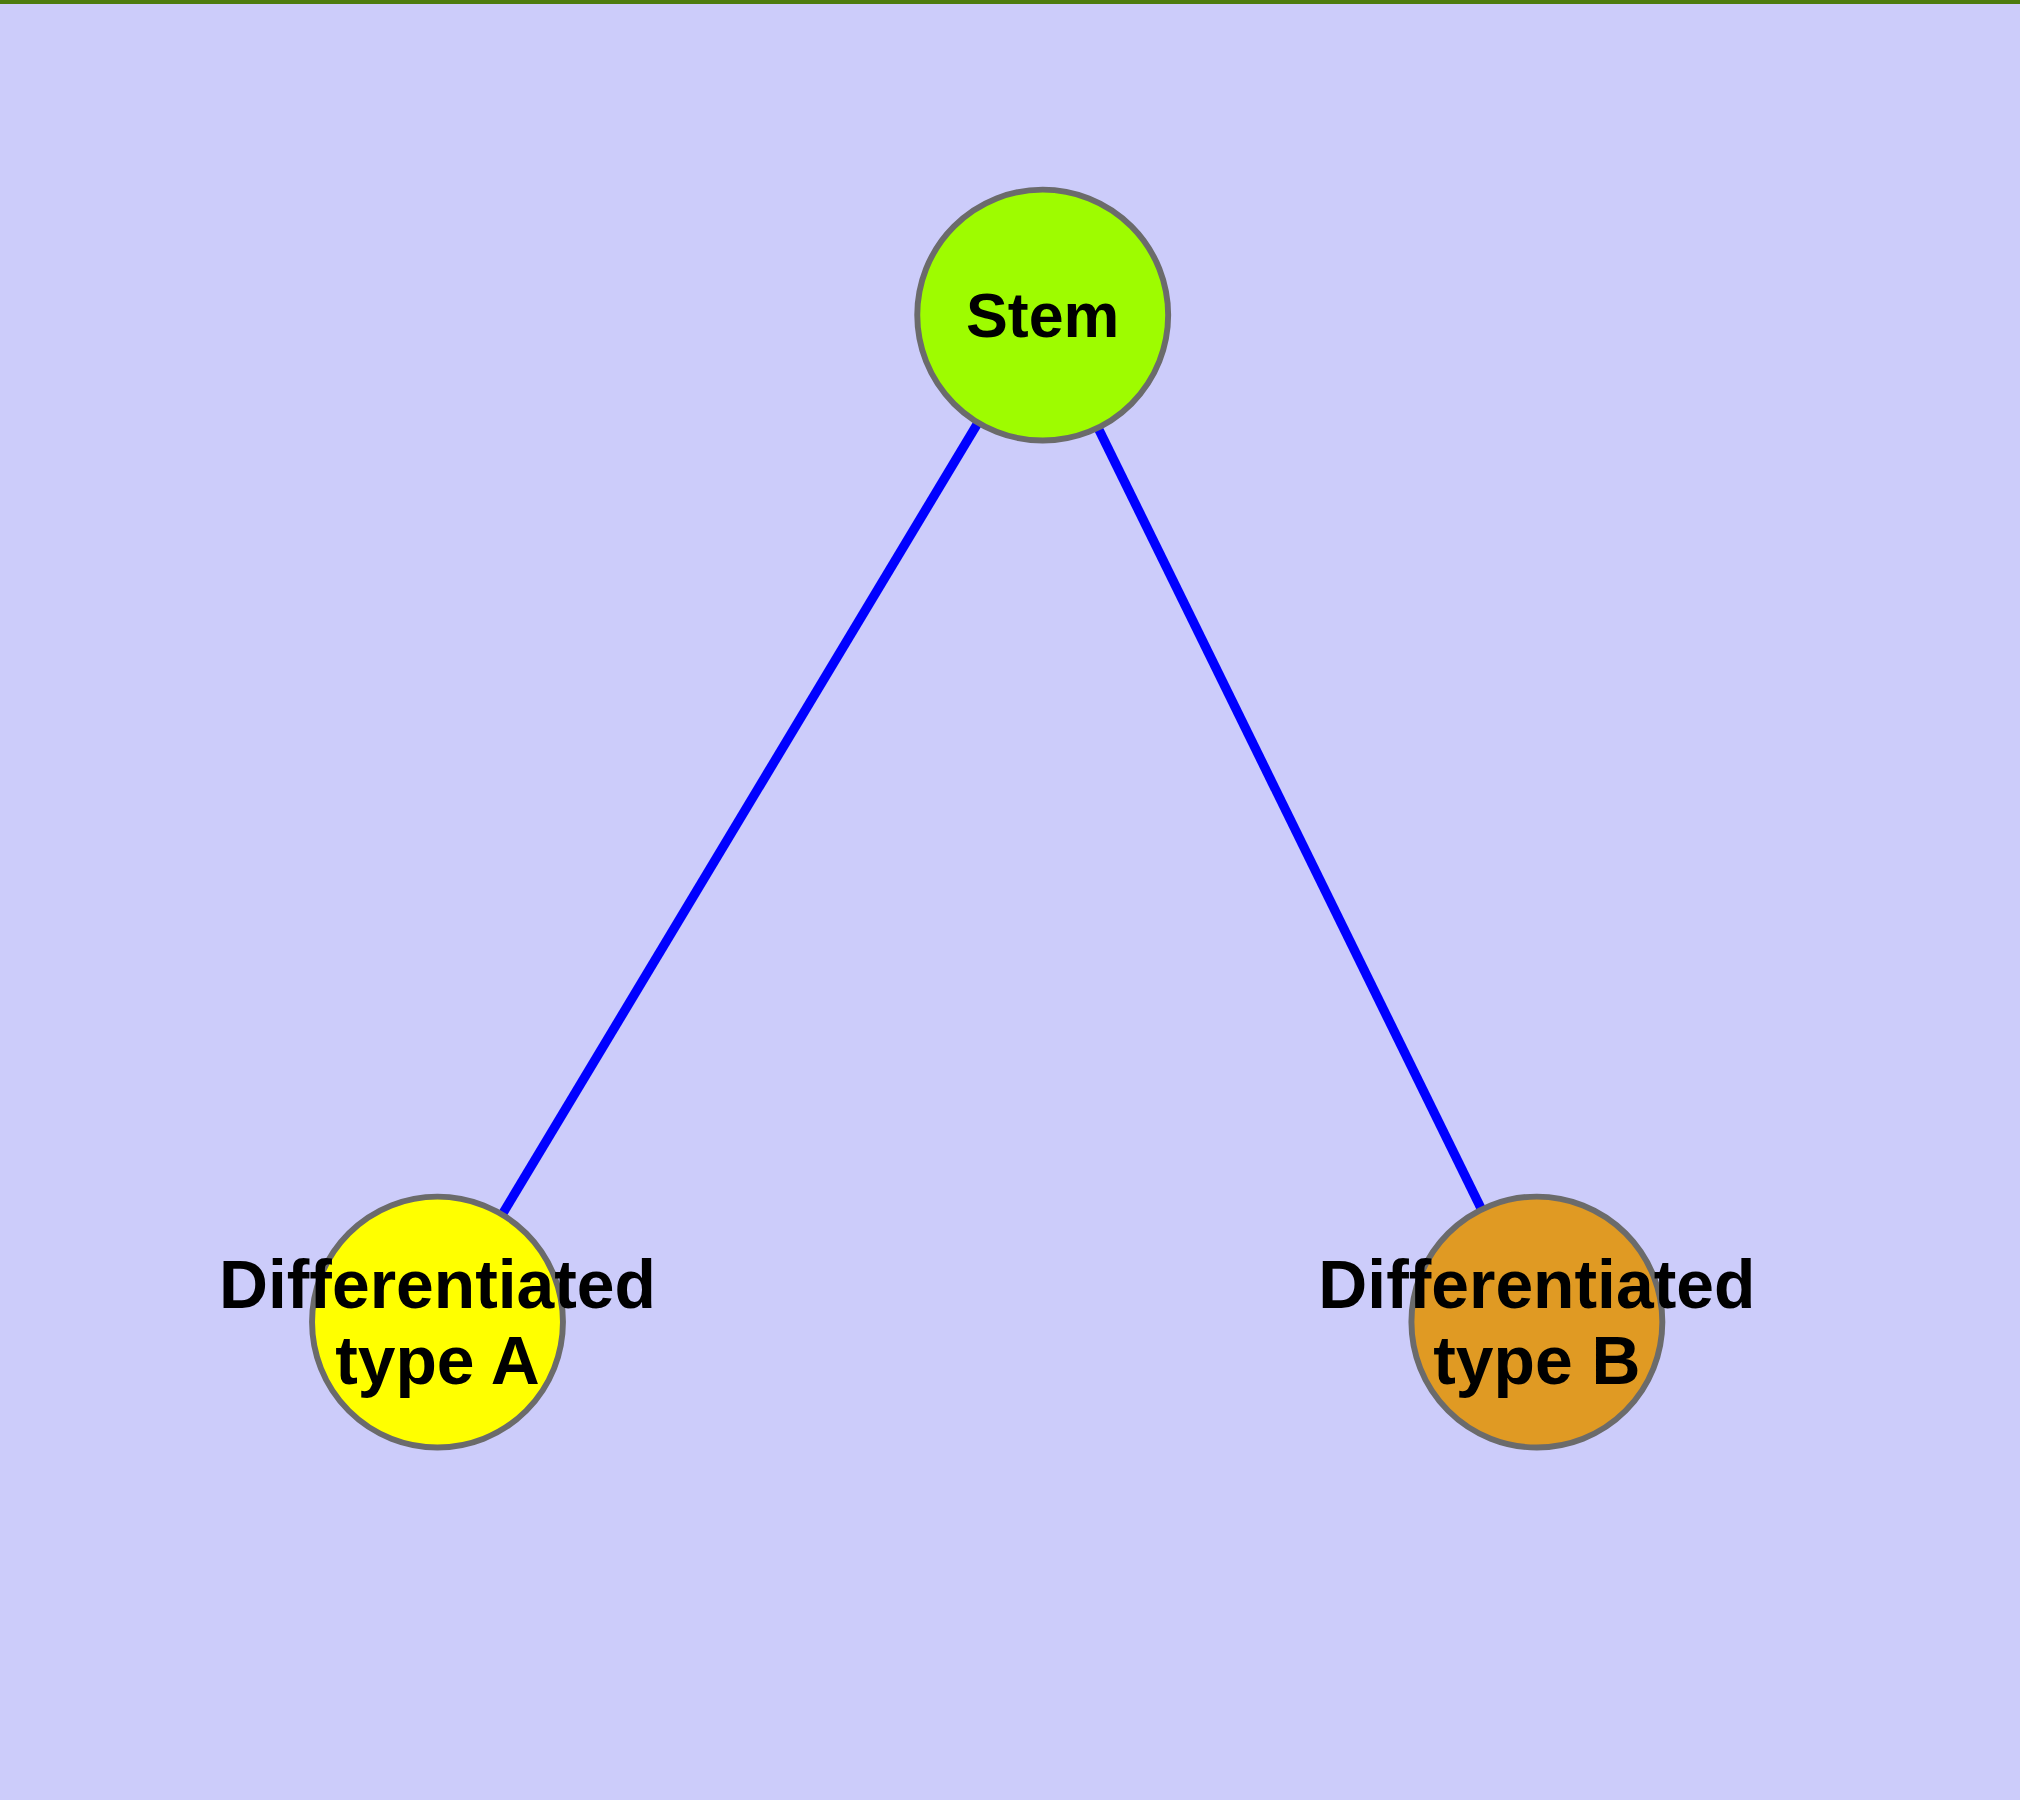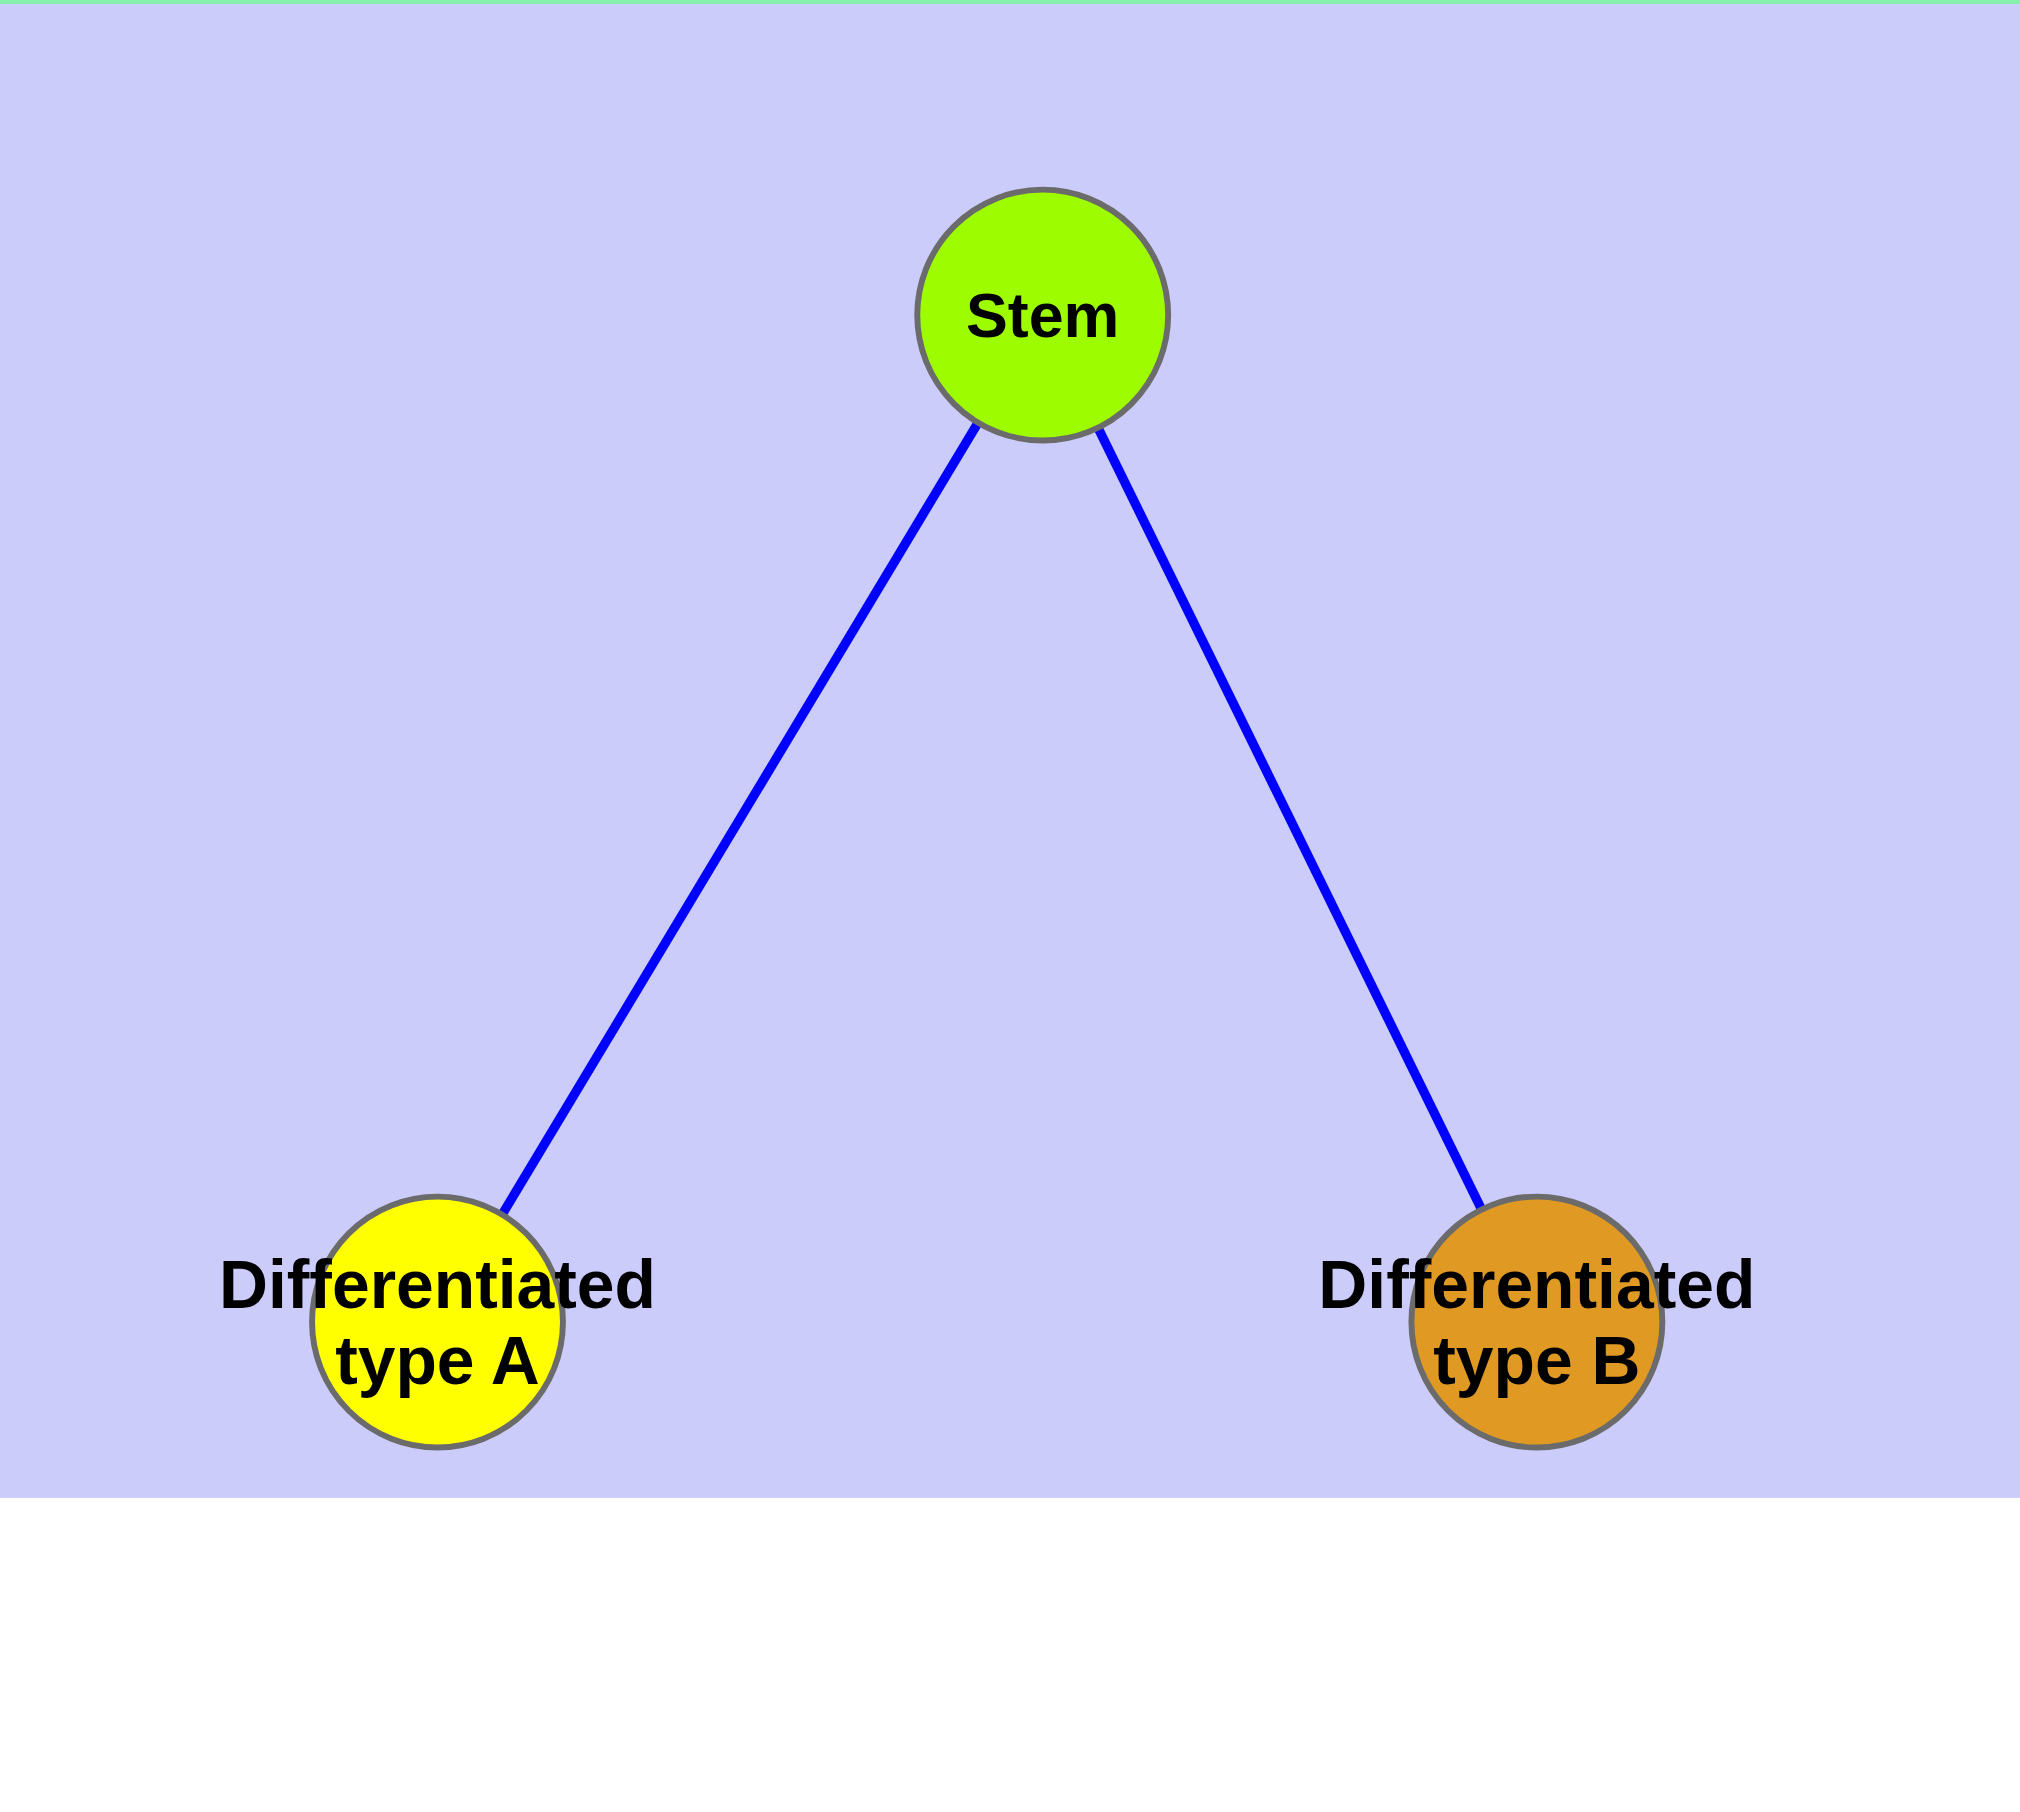--- a/index.html
+++ b/index.html
@@ -42,21 +42,21 @@
   .node-label-root {
     font-size: 74px;
   }
   .node-label-leaf {
     font-size: 80px;
   }
 </style>
 </head>
 <body>
 
-<div id="canvas" style="width: 2021px; height: 1498px; background: #86efac;">
+<div id="canvas" style="width: 2021px; height: 1800px; background: #4d7c0f;">
   <div id="plot-area" style="top: 4.2px; width: 2021px; height: 1808px; background: rgb(204, 204, 250);">
     <svg id="graph-svg" viewBox="0 0 2384 2133" xmlns="http://www.w3.org/2000/svg" style="width: 2021px; height: 1808px;">
 
       <g>
         <line id="edge-0" x1="1153.7604332054534" y1="493.8523884480693" x2="592.2395667945467" y2="1428.1476115519308" stroke="#0000ff" stroke-width="11" stroke-linecap="butt"></line>
         <line id="edge-1" x1="1295.201607627846" y1="499.8636532793842" x2="1747.798392372154" y2="1422.1363467206158" stroke="#0000ff" stroke-width="11" stroke-linecap="butt"></line>
       </g>
 
       <g>
         <g>

